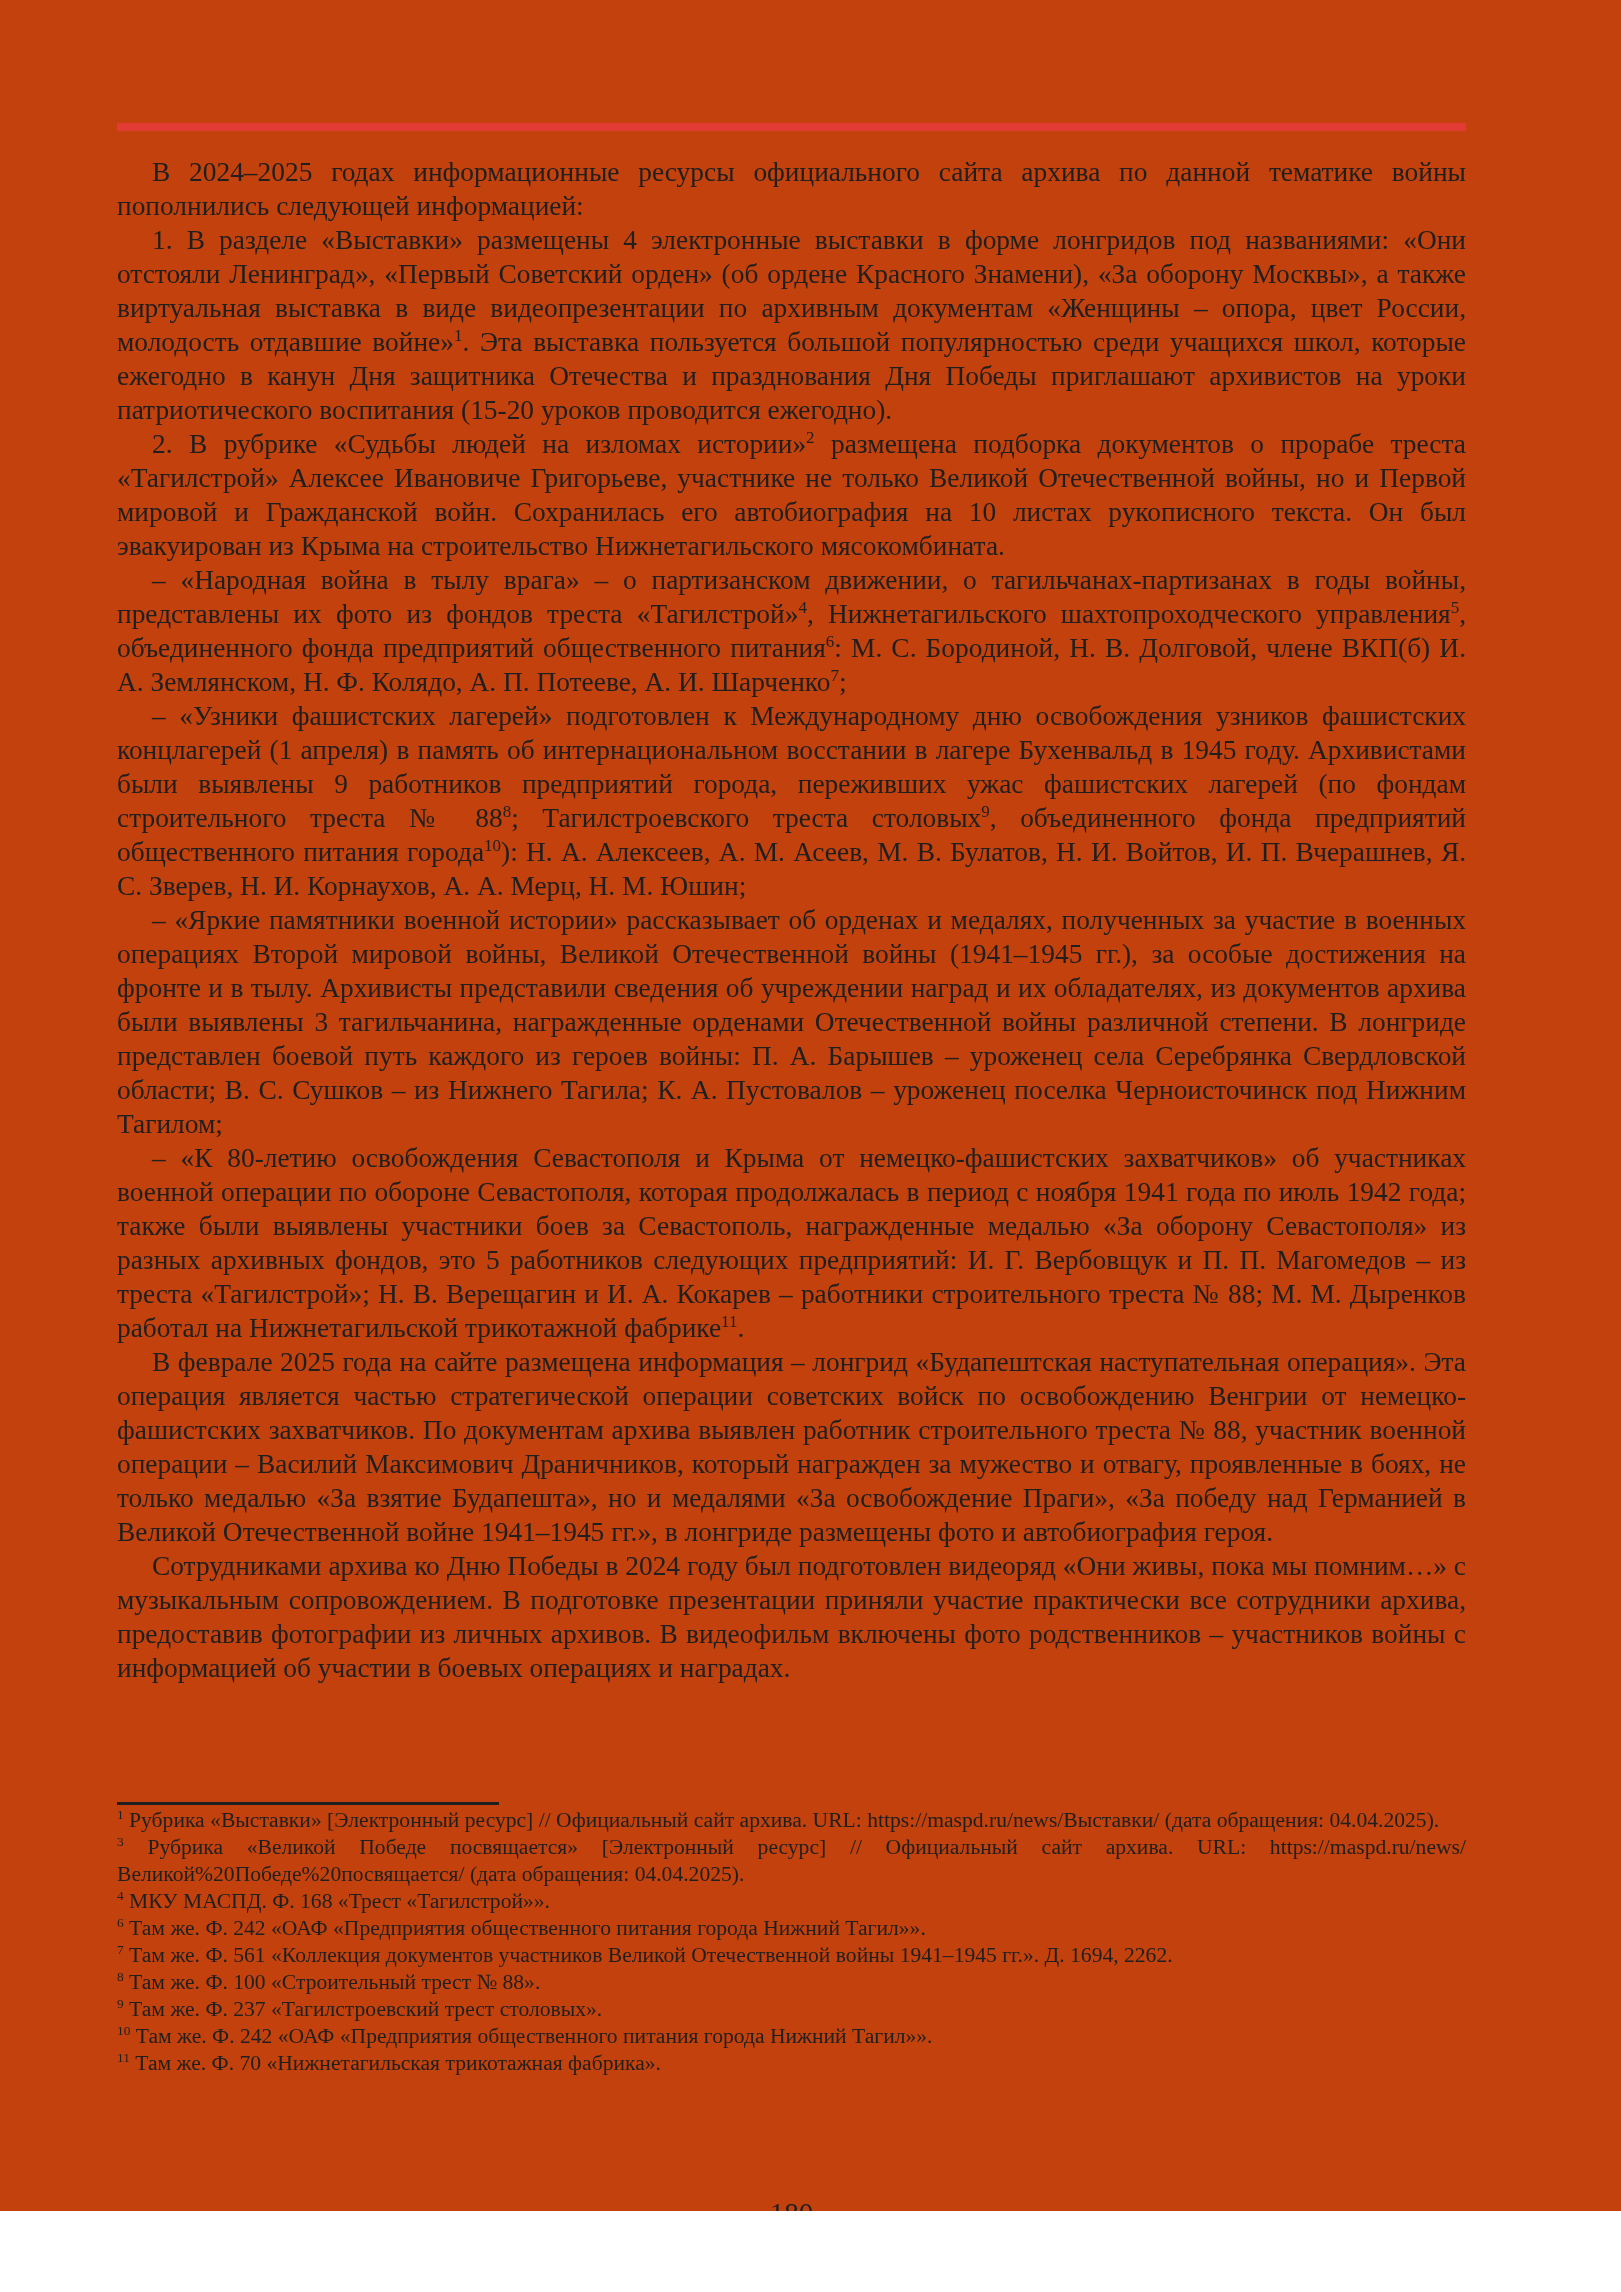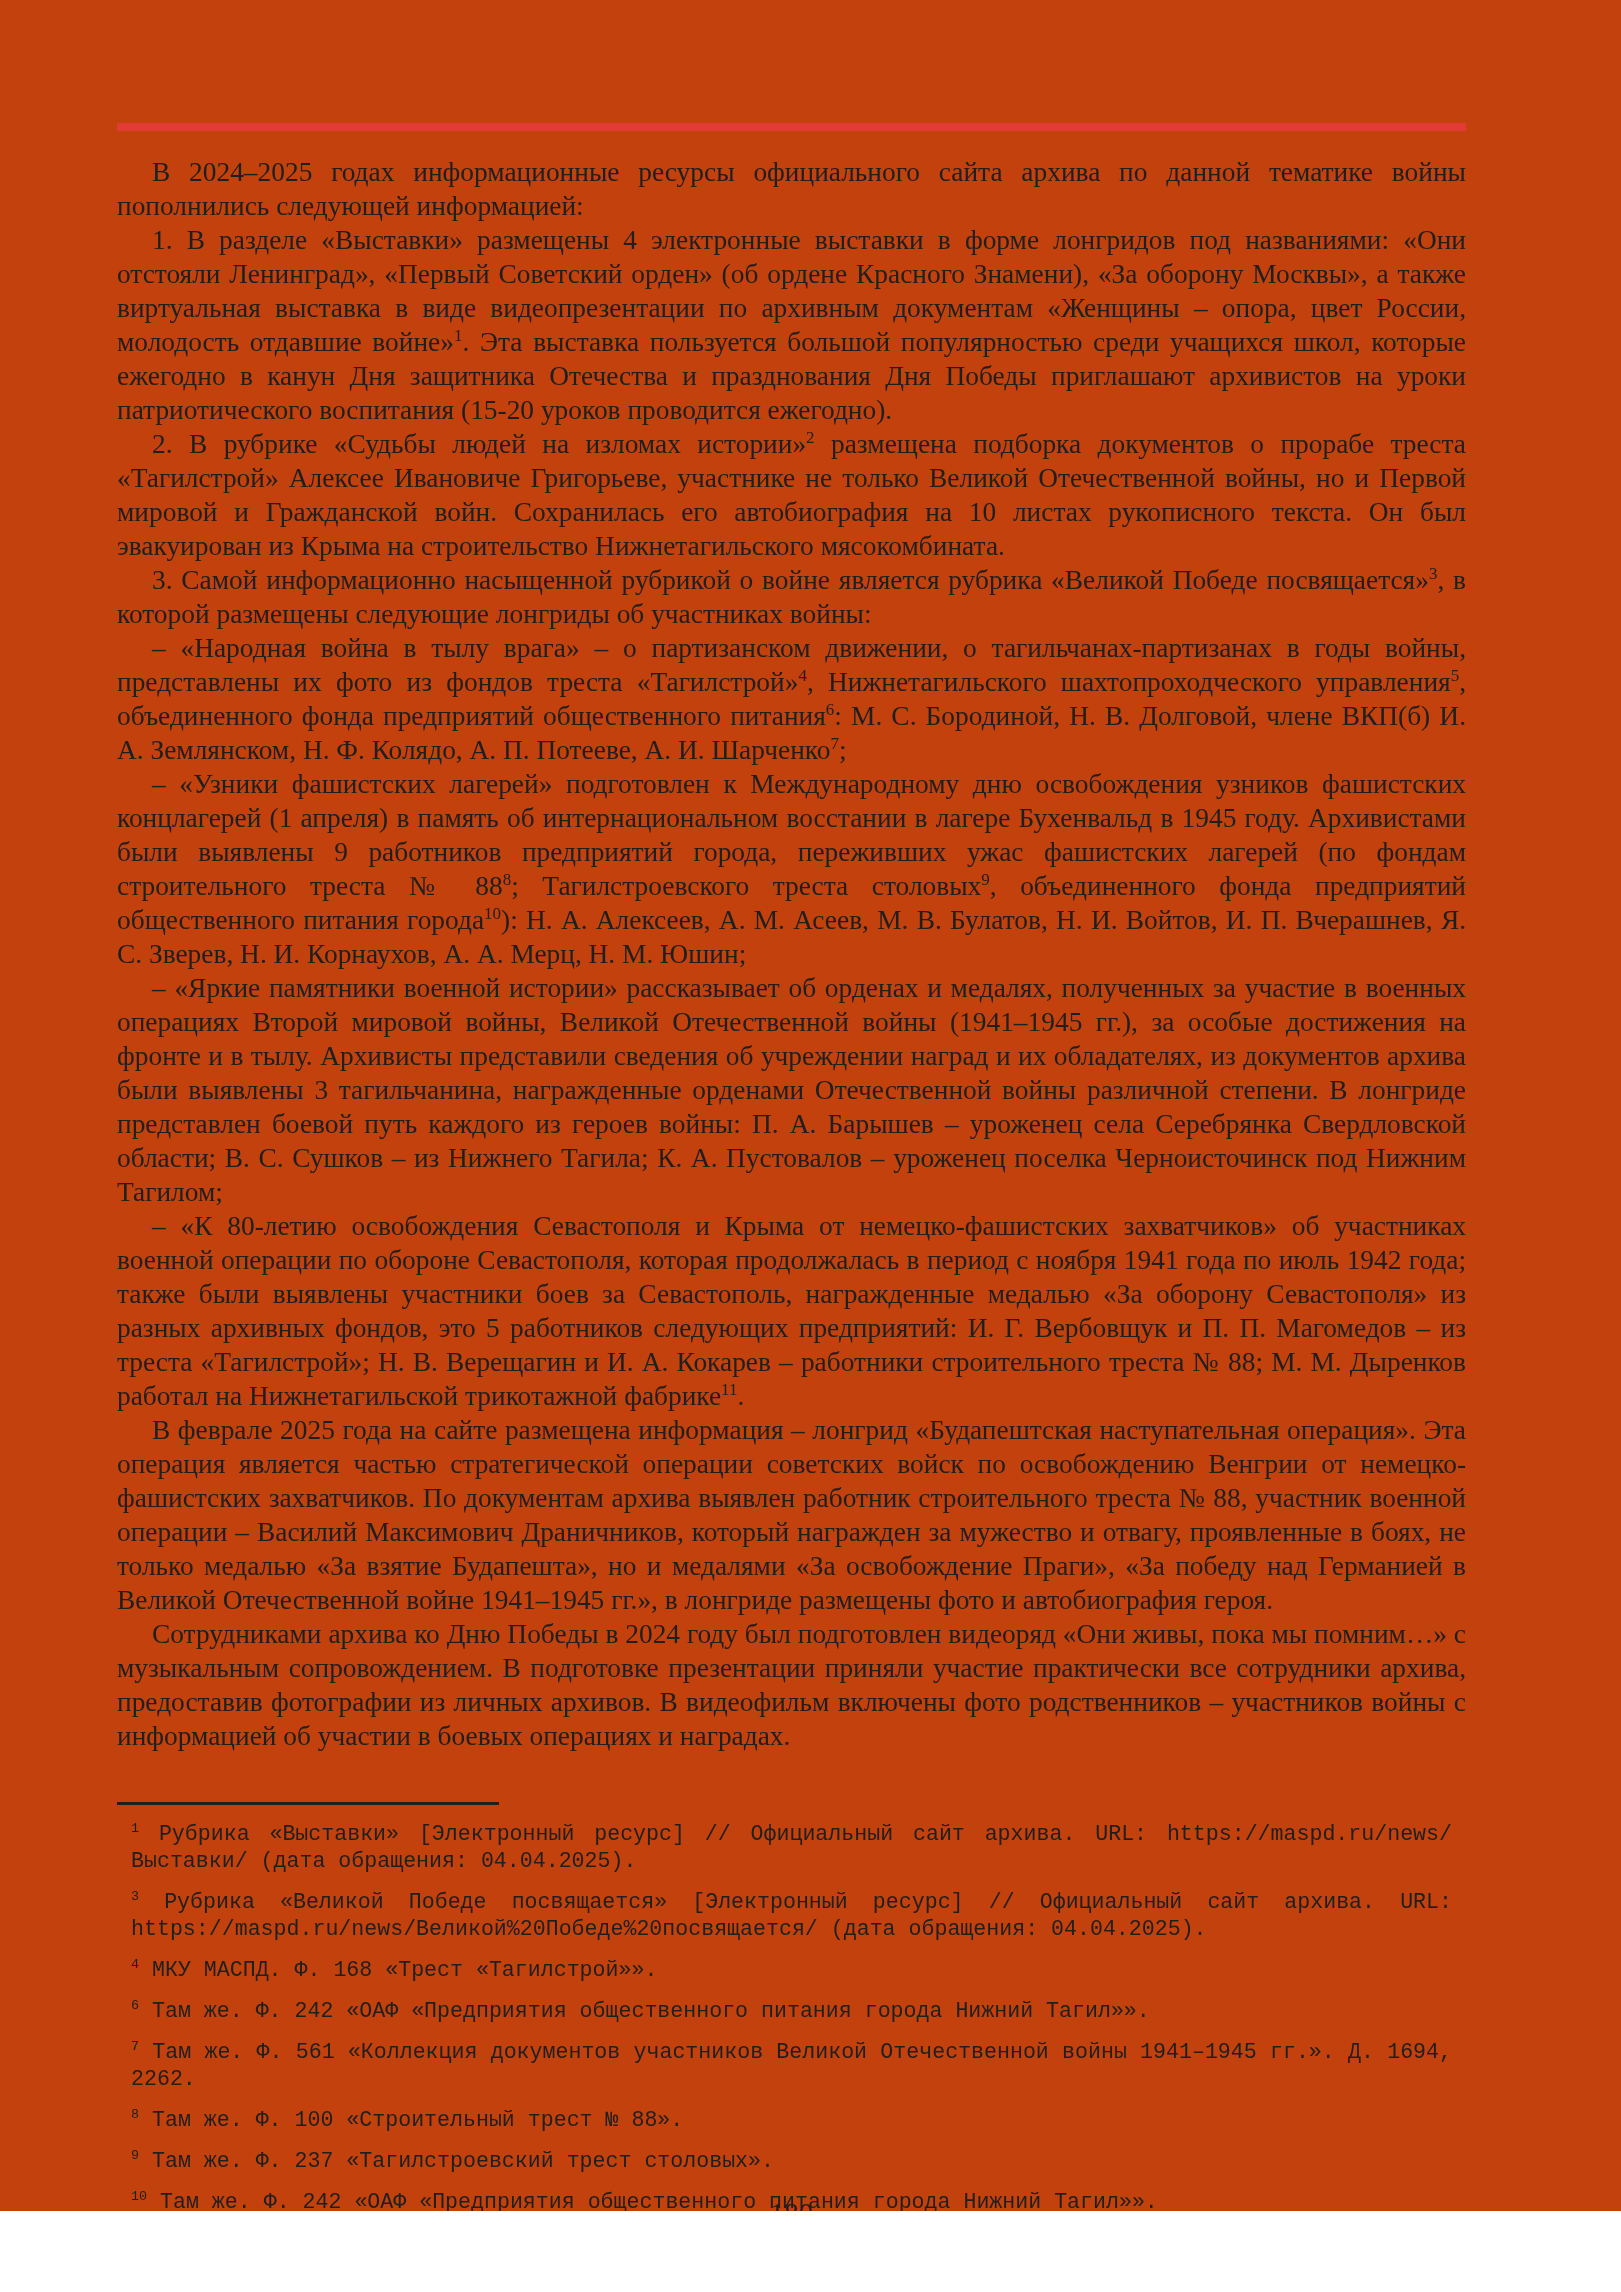--- a/index.html
+++ b/index.html
@@ -41,43 +41,41 @@
   }
   .footnotes{
     position:absolute;
     left:117px;top:1807px;
     width:1349px;
     font-size:21.6px;
     line-height:27px;
     text-align:justify;
   }
   .footnote{
-    margin:14px;
+    margin:0;
     overflow-wrap:break-word;
-    font-family:Liberation Mono, monospace;
   }
   .page-number{
     position:absolute;
     left:117px;top:2197px;
     width:1349px;
     text-align:center;
     font-size:29px;
     text-decoration:underline;
   }
 </style>
 </head>
 <body>
 
 <div class="page" style="color: rgb(31, 31, 31);">
   <div class="top-rule" style="background: rgb(226, 59, 54);"></div>
   <div class="body-text">
       <p>В 2024–2025 годах информационные ресурсы официального сайта архива по данной тематике войны пополнились следующей информацией:</p>
       <p>1. В разделе «Выставки» размещены 4 электронные выставки в форме лонгридов под названиями: «Они отстояли Ленинград», «Первый Советский орден» (об ордене Красного Знамени), «За оборону Москвы», а также виртуальная выставка в виде видеопрезентации по архивным документам «Женщины – опора, цвет России, молодость отдавшие войне»<sup>1</sup>. Эта выставка пользуется большой популярностью среди учащихся школ, которые ежегодно в канун Дня защитника Отечества и празднования Дня Победы приглашают архивистов на уроки патриотического воспитания (15-20 уроков проводится ежегодно).</p>
       <p>2. В рубрике «Судьбы людей на изломах истории»<sup>2</sup> размещена подборка документов о прорабе треста «Тагилстрой» Алексее Ивановиче Григорьеве, участнике не только Великой Отечественной войны, но и Первой мировой и Гражданской войн. Сохранилась его автобиография на 10 листах рукописного текста. Он был эвакуирован из Крыма на строительство Нижнетагильского мясокомбината.</p>
-      <p>3. Самой информационно насыщенной рубрикой о войне является рубрика «Великой Победе посвящается»<sup>3</sup>, в которой размещены следующие лонгриды об участниках войны:</p>
       <p>– «Народная война в тылу врага» – о партизанском движении, о тагильчанах-партизанах в годы войны, представлены их фото из фондов треста «Тагилстрой»<sup>4</sup>, Нижнетагильского шахтопроходческого управления<sup>5</sup>, объединенного фонда предприятий общественного питания<sup>6</sup>: М. С. Бородиной, Н. В. Долговой, члене ВКП(б) И. А. Землянском, Н. Ф. Колядо, А. П. Потееве, А. И. Шарченко<sup>7</sup>;</p>
       <p>– «Узники фашистских лагерей» подготовлен к Международному дню освобождения узников фашистских концлагерей (1 апреля) в память об интернациональном восстании в лагере Бухенвальд в 1945 году. Архивистами были выявлены 9 работников предприятий города, переживших ужас фашистских лагерей (по фондам строительного треста № 88<sup>8</sup>; Тагилстроевского треста столовых<sup>9</sup>, объединенного фонда предприятий общественного питания города<sup>10</sup>): Н. А. Алексеев, А. М. Асеев, М. В. Булатов, Н. И. Войтов, И. П. Вчерашнев, Я. С. Зверев, Н. И. Корнаухов, А. А. Мерц, Н. М. Юшин;</p>
       <p>– «Яркие памятники военной истории» рассказывает об орденах и медалях, полученных за участие в военных операциях Второй мировой войны, Великой Отечественной войны (1941–1945 гг.), за особые достижения на фронте и в тылу. Архивисты представили сведения об учреждении наград и их обладателях, из документов архива были выявлены 3 тагильчанина, награжденные орденами Отечественной войны различной степени. В лонгриде представлен боевой путь каждого из героев войны: П. А. Барышев – уроженец села Серебрянка Свердловской области; В. С. Сушков – из Нижнего Тагила; К. А. Пустовалов – уроженец поселка Черноисточинск под Нижним Тагилом;</p>
       <p>– «К 80-летию освобождения Севастополя и Крыма от немецко-фашистских захватчиков» об участниках военной операции по обороне Севастополя, которая продолжалась в период с ноября 1941 года по июль 1942 года; также были выявлены участники боев за Севастополь, награжденные медалью «За оборону Севастополя» из разных архивных фондов, это 5 работников следующих предприятий: И. Г. Вербовщук и П. П. Магомедов – из треста «Тагилстрой»; Н. В. Верещагин и И. А. Кокарев – работники строительного треста № 88; М. М. Дыренков работал на Нижнетагильской трикотажной фабрике<sup>11</sup>.</p>
       <p>В феврале 2025 года на сайте размещена информация – лонгрид «Будапештская наступательная операция». Эта операция является частью стратегической операции советских войск по освобождению Венгрии от немецко-фашистских захватчиков. По документам архива выявлен работник строительного треста № 88, участник военной операции – Василий Максимович Драничников, который награжден за мужество и отвагу, проявленные в боях, не только медалью «За взятие Будапешта», но и медалями «За освобождение Праги», «За победу над Германией в Великой Отечественной войне 1941–1945 гг.», в лонгриде размещены фото и автобиография героя.</p>
       <p>Сотрудниками архива ко Дню Победы в 2024 году был подготовлен видеоряд «Они живы, пока мы помним…» с музыкальным сопровождением. В подготовке презентации приняли участие практически все сотрудники архива, предоставив фотографии из личных архивов. В видеофильм включены фото родственников – участников войны с информацией об участии в боевых операциях и наградах.</p>
     </div>
   <div class="footnote-sep"></div>
   <div class="footnotes">
       <div class="footnote"><sup>1</sup> Рубрика «Выставки» [Электронный ресурс] // Официальный сайт архива. URL: https://maspd.ru/news/Выставки/ (дата обращения: 04.04.2025).</div>

